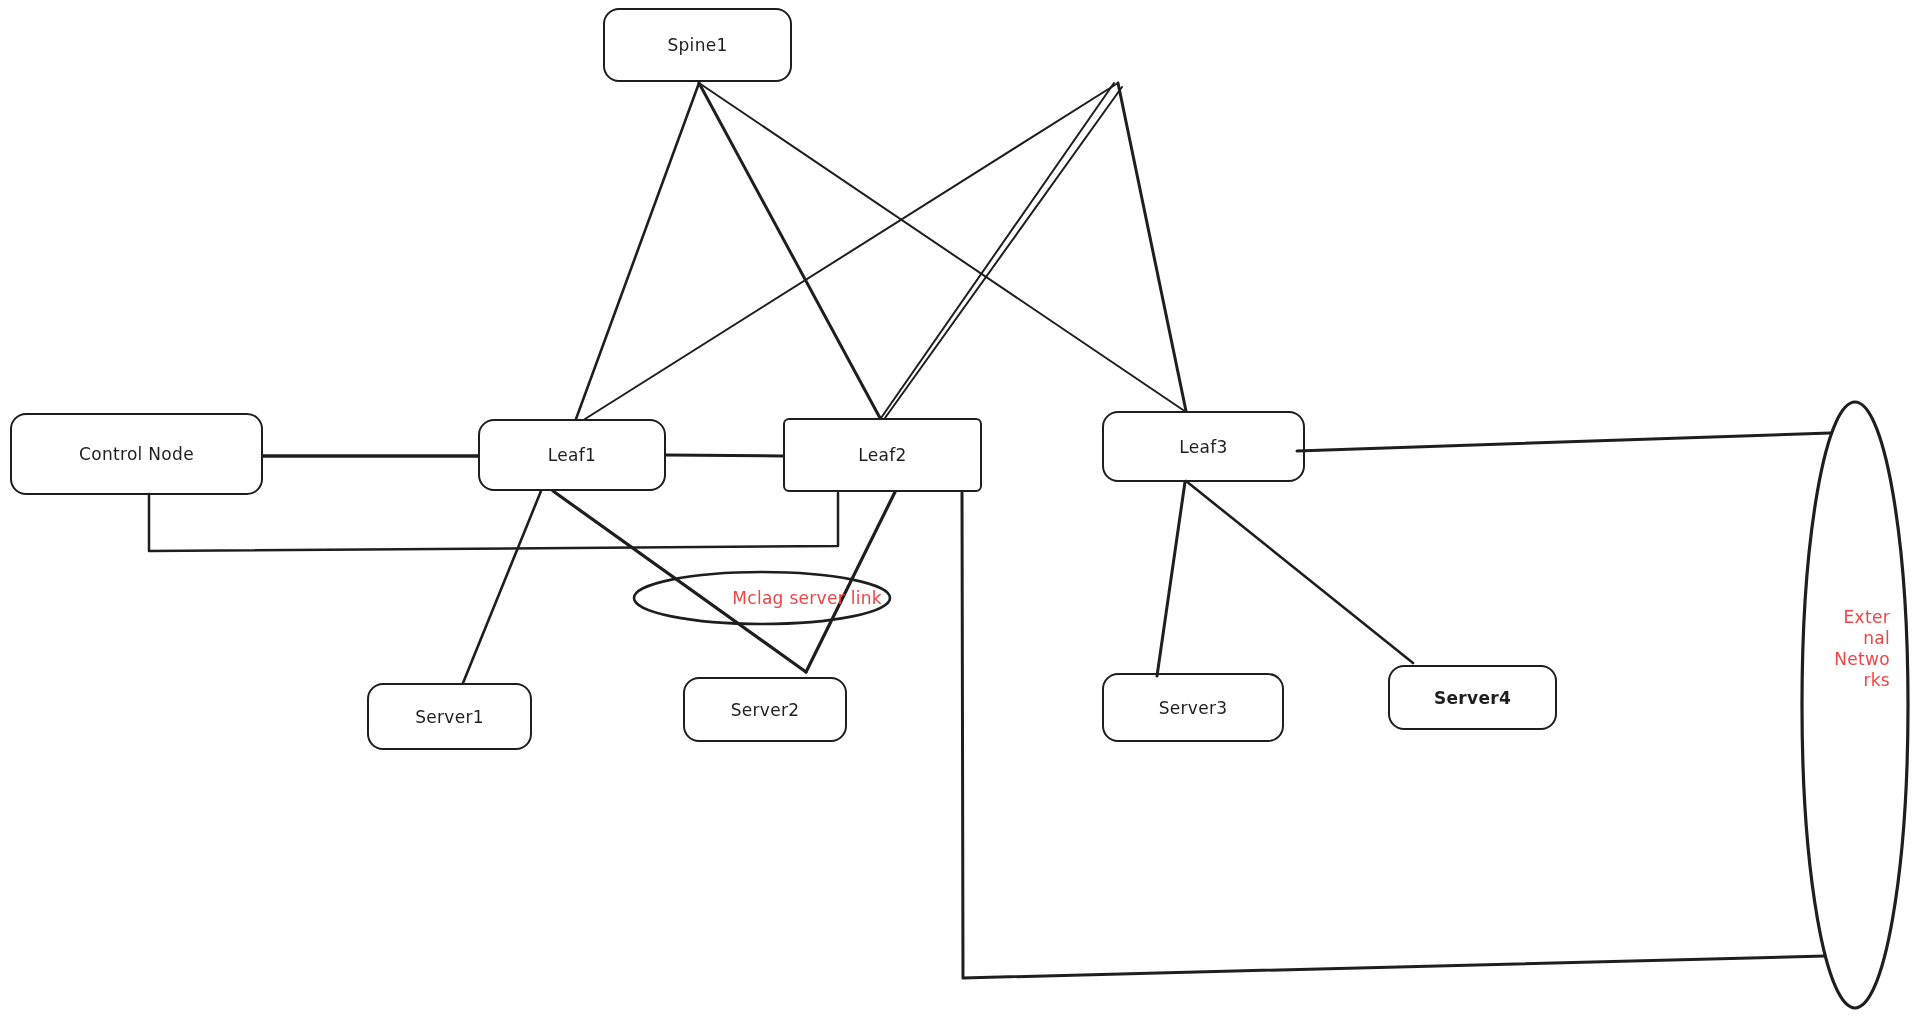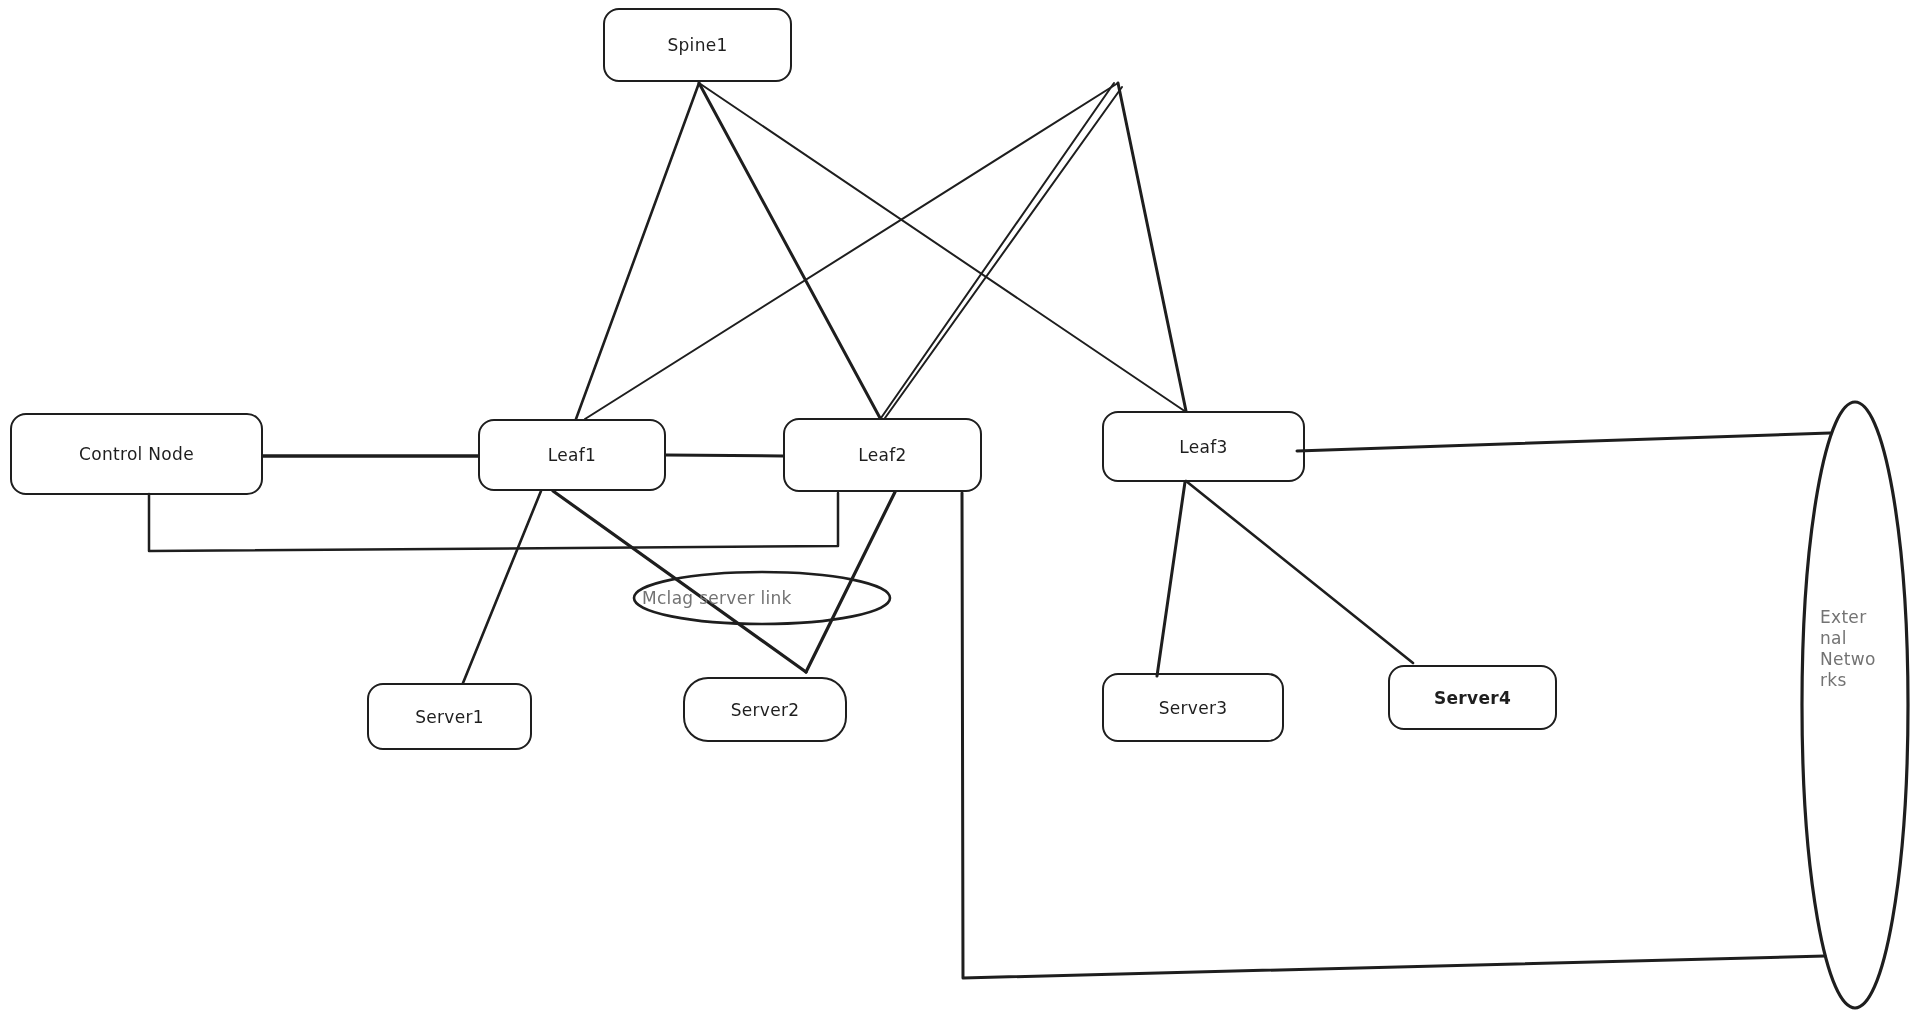--- a/index.html
+++ b/index.html
@@ -32,23 +32,23 @@
     box-sizing: border-box;
   }
   .node span {
     font-size: 17px;
     color: #1e1e1e;
     letter-spacing: 0.3px;
     white-space: nowrap;
   }
   .floating-label {
     position: absolute;
-    color: #737373;
+    color: #ef4444;
     font-size: 17px;
-    text-align: left;
+    text-align: right;
     letter-spacing: 0.3px;
   }
   .ext-line {
     display: block;
     line-height: 21px;
   }
 </style>
 </head>
 <body>
 
@@ -88,33 +88,33 @@
 
 
   <div class="node" style="left:10px; top:413px; width:253px; height:82px;">
     <span>Control Node</span>
   </div>
 
   <div class="node" style="left:478px; top:419px; width:188px; height:72px;">
     <span>Leaf1</span>
   </div>
 
-  <div class="node" style="left:783px; top:418px; width:199px; height:74px;">
+  <div class="node" style="left:783px; top:418px; width:199px; height:74px;border-radius:6px;">
     <span>Leaf2</span>
   </div>
 
   <div class="node" style="left:1094px; top:411px; width:203px; height:71px;margin-left:8px;">
     <span>Leaf3</span>
   </div>
 
   <div class="node" style="left:367px; top:683px; width:165px; height:67px;">
     <span>Server1</span>
   </div>
 
-  <div class="node" style="left:683px; top:677px; width:164px; height:65px;border-radius:25px;">
+  <div class="node" style="left:683px; top:677px; width:164px; height:65px;">
     <span>Server2</span>
   </div>
 
   <div class="node" style="left:1102px; top:673px; width:182px; height:69px;">
     <span>Server3</span>
   </div>
 
   <div class="node" style="left:1388px; top:665px; width:169px; height:65px;font-weight:bold;">
     <span>Server4</span>
   </div>

